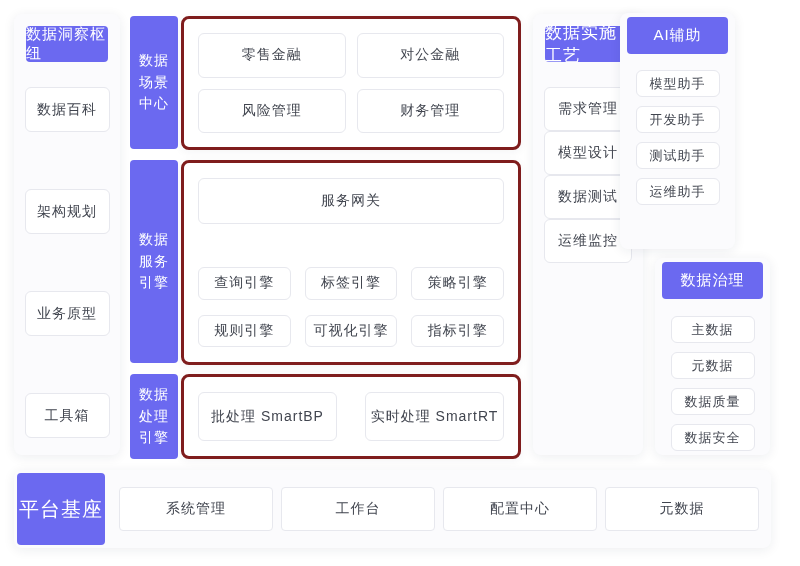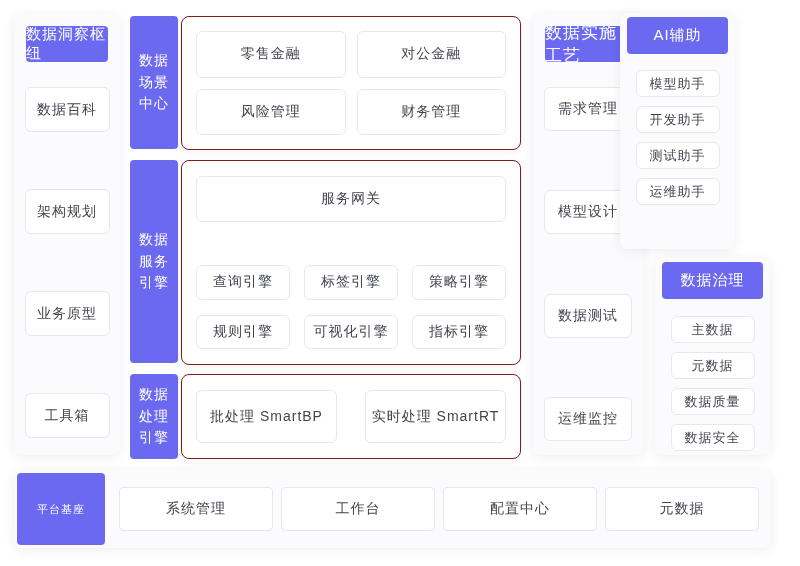--- a/index.html
+++ b/index.html
@@ -9,21 +9,21 @@
     position:relative; width:800px; height:566px; background:#fff;
     font-family:"Liberation Sans","DejaVu Sans",sans-serif; color:var(--text);
     overflow:hidden;
   }
   .panel {
     position:absolute; background:var(--panel_bg); border-radius:8px;
     box-shadow:0 2px 12px rgba(30,34,60,0.08);
     display:flex; flex-direction:column;
   }
   .mid-panel {
-    position:absolute; background:#fff; border:1px solid #7f1d1d; border-radius:8px;
+    position:absolute; background:#fff; border:3px solid #7f1d1d; border-radius:8px;
     box-shadow:0 2px 10px rgba(30,34,60,0.05);
   }
   .hdr {
     background:var(--accent); color:#fff; border-radius:4px; flex:none;
     display:flex; align-items:center; justify-content:center;
     font-size:15px; letter-spacing:1px; margin:12px; height:36px;
   }
   .cell {
     background:#fff; border:1px solid var(--box_border); border-radius:6px;
     display:flex; align-items:center; justify-content:center;
@@ -41,32 +41,32 @@
   }
   
   .scene-grid { height:100%; padding:14px; display:grid; grid-template-columns:1fr 1fr; gap:11px; }
   
   .svc-inner { height:100%; padding:15px 14px; display:flex; flex-direction:column;gap:28px; }
   .gateway { flex:none; height:46px; margin-bottom:15px; }
   .svc-grid { flex:1; display:grid; grid-template-columns:repeat(3,1fr); gap:15px 14px; }
   
   .proc-grid { height:100%; padding:15px 14px; display:grid; grid-template-columns:1fr 1fr; gap:28px; }
   
-  .proc-items { flex:1; display:flex; flex-direction:column; justify-content:space-between; padding:13px 0 14px; }
+  .proc-items { flex:1; display:flex; flex-direction:column; padding:13px 0 14px; }
   .proc-items .cell { width:88px; height:44px; margin:0 auto; }
   
   .small-items { flex:1; display:flex; flex-direction:column; gap:9px; align-items:center; padding-top:12px; }
   .small-items .cell { width:84px; height:27px; font-size:13px; flex:none; }
   .narrow-hdr { margin:4px 7px; height:37px; }
   
   .bottom-panel { flex-direction:row; align-items:center; }
   .base-box {
     flex:none; width:88px; height:72px; margin:3px; background:var(--accent);
     border-radius:4px; color:#fff; display:flex; align-items:center; justify-content:center;
-    font-size:11px; letter-spacing:1px;
+    font-size:20px; letter-spacing:1px;
   }
   .bottom-items { flex:1; display:flex; gap:8px; margin:0 12px 0 11px; }
   .bottom-items .cell { flex:1; height:44px; border-radius:4px; }
 </style>
 </head>
 <body>
 
 <div class="stage">
 
   <div class="panel" style="left:14px; top:14px; width:106px; height:441px;">

